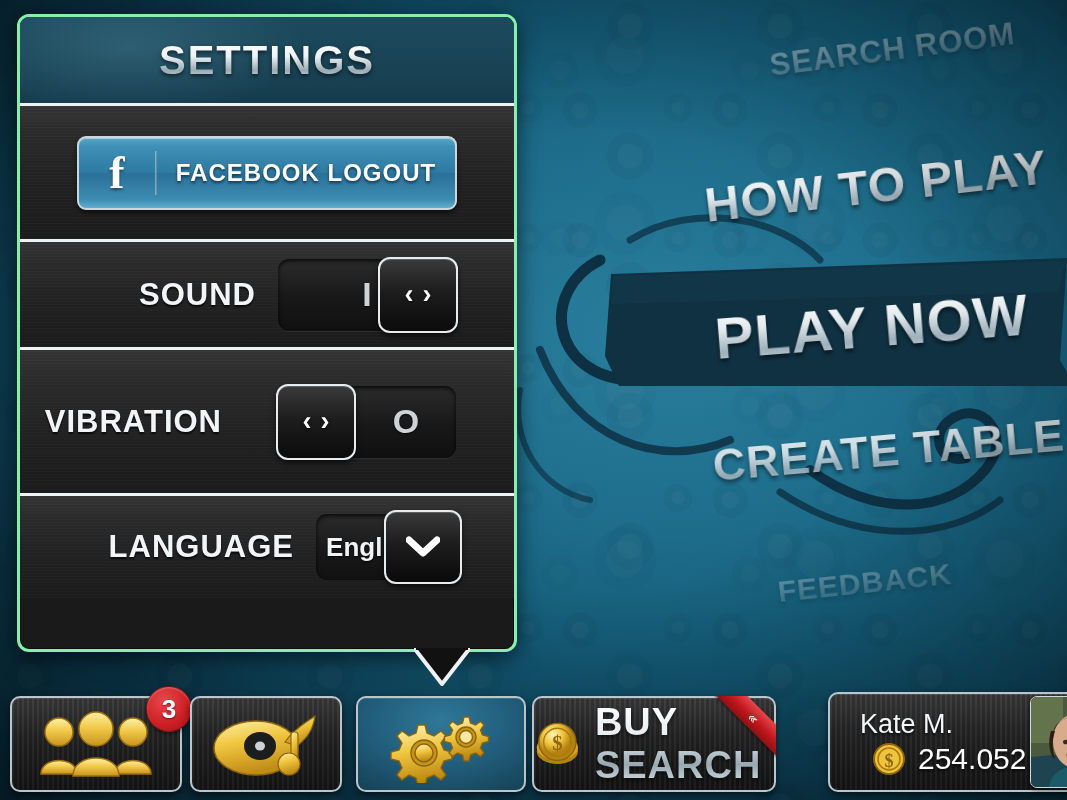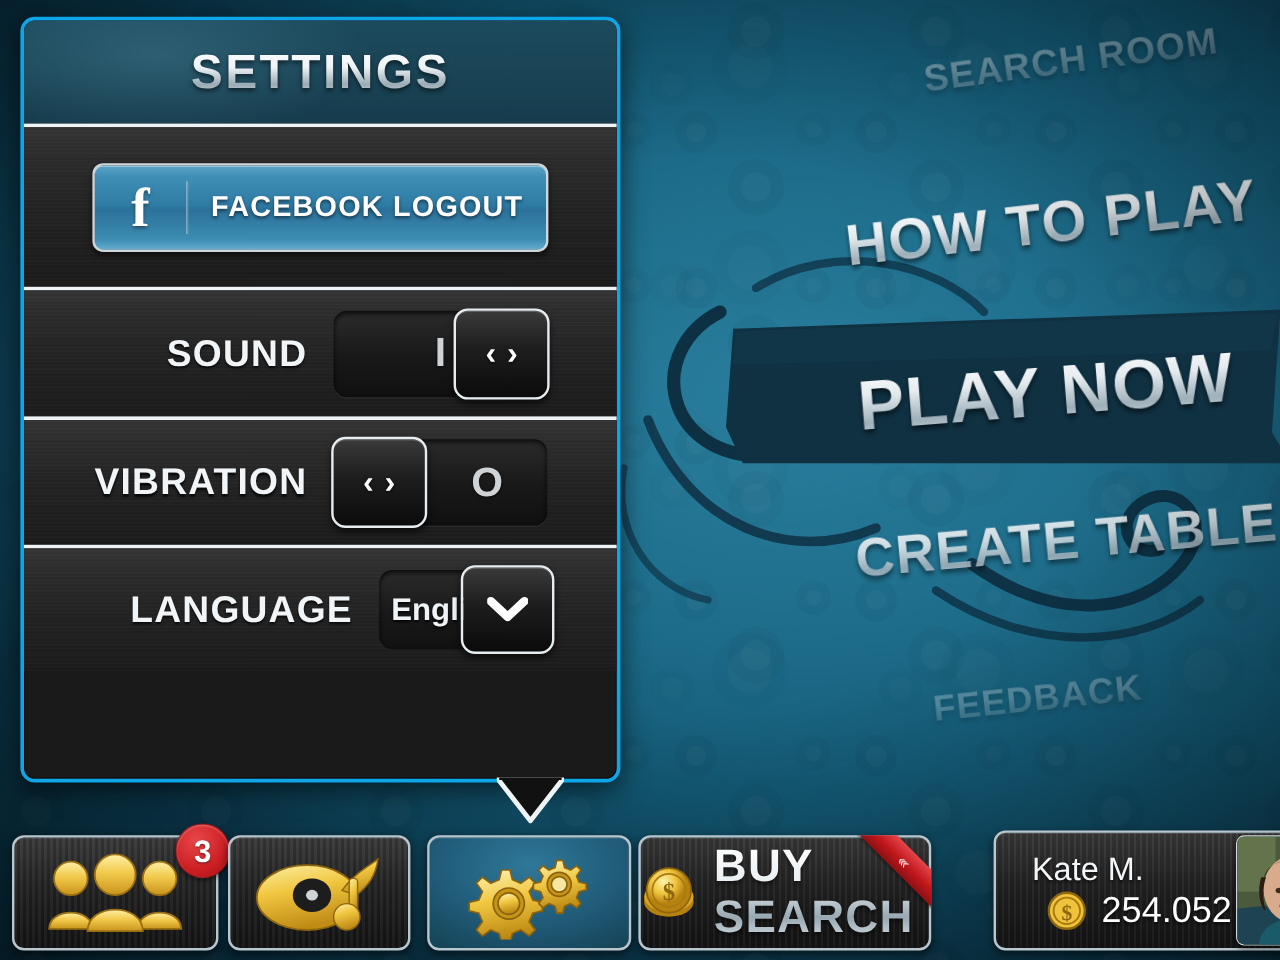--- a/index.html
+++ b/index.html
@@ -70,21 +70,21 @@
   #mi-create { left:193px; top:440px; font-size:45px; transform:rotate(-5deg); opacity:.88;}
   #mi-feedback{left:258px; top:575px; font-size:30px; transform:rotate(-6deg); opacity:.30;}
 
   .banner{ position:absolute; left:85px; top:252px; width:470px; height:140px; z-index:2; }
 
   
   .panel{
     position:absolute; left:17px; top:14px; width:500px; height:638px;
     border-radius:12px;
     background:#1a1a1a;
-    border:3px solid #0ea5e9;
+    border:3px solid #86efac;
     box-shadow:0 6px 22px rgba(0,0,0,.6), inset 0 0 0 1px rgba(0,0,0,.5);
     overflow:hidden;
     z-index:6;
   }
   .panel-header{
     height:89px; position:relative;
     background:
       radial-gradient(ellipse 55% 120% at 22% 35%, rgba(120,190,215,.20), rgba(0,0,0,0) 65%),
       linear-gradient(180deg,#1c4a5d 0%,#1a4557 45%,#163c4d 100%);
     border-bottom:3px solid #eef3f5;
@@ -104,21 +104,21 @@
     display:flex; align-items:center; justify-content:flex-end;
     padding-right:58px;
     border-bottom:3px solid #eef3f5;
   }
   .row::after{
     content:""; position:absolute; inset:0; pointer-events:none;
     background-image:repeating-linear-gradient(0deg, rgba(255,255,255,.018) 0 1px, rgba(0,0,0,0) 1px 3px);
   }
   #row-fb   { height:136px; justify-content:center; padding-right:0; }
   #row-sound{ height:108px; }
-  #row-vib  { height:107px; }
+  #row-vib  { height:146px;gap:34px; }
   #row-lang { height:102px; border-bottom:none; }
 
   .row-label{
     font-family:"Liberation Sans Narrow","Liberation Sans",sans-serif;
     font-size:31px; font-weight:bold; letter-spacing:1px; color:#f2f5f7;
     margin-right:22px;
     text-shadow:0 2px 2px rgba(0,0,0,.75);
     position:relative; z-index:2;
   }
 

